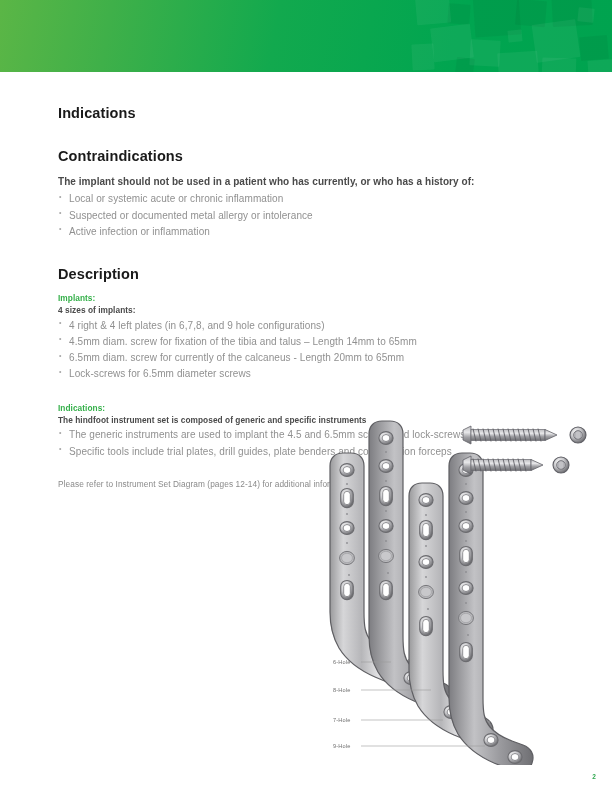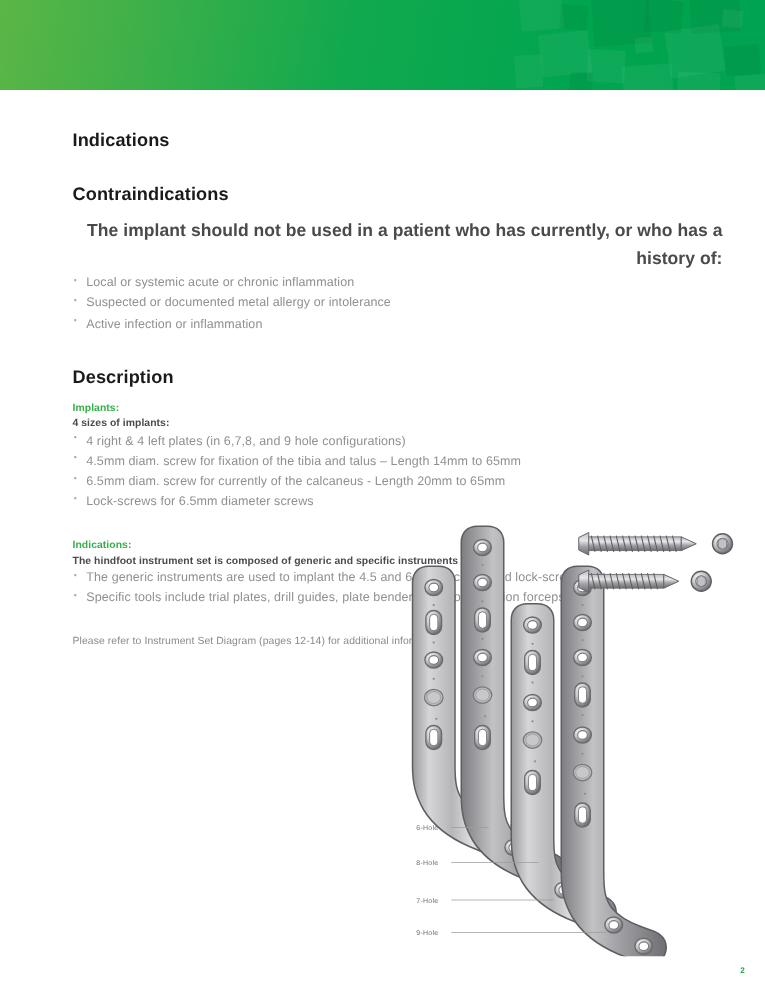--- a/index.html
+++ b/index.html
@@ -65,27 +65,26 @@
   .block { margin-bottom: 16px; }
 
   p.body-text {
     font-size: 8.3px;
     line-height: 1.62;
     color: #8a8a8a;
     margin: 0;
     letter-spacing: 0.08px;
   }
   p.lead-bold {
-    font-size: 14px;
+    font-size: 10px;
     line-height: 1.55;
     color: #4a4a4a;
     font-weight: 700;
     margin: 0 0 2px 0;
     letter-spacing: 0.05px;
-    text-align: right;
   }
   ul.bullets {
     list-style: none;
     margin: 0;
     padding: 0;
   }
   ul.bullets li {
     font-size: 10px;
     line-height: 1.62;
     color: #909090;

